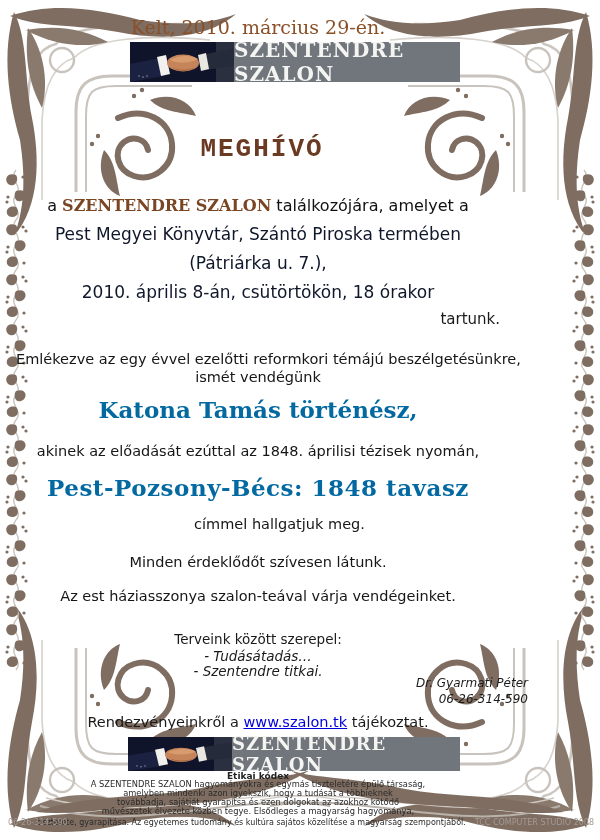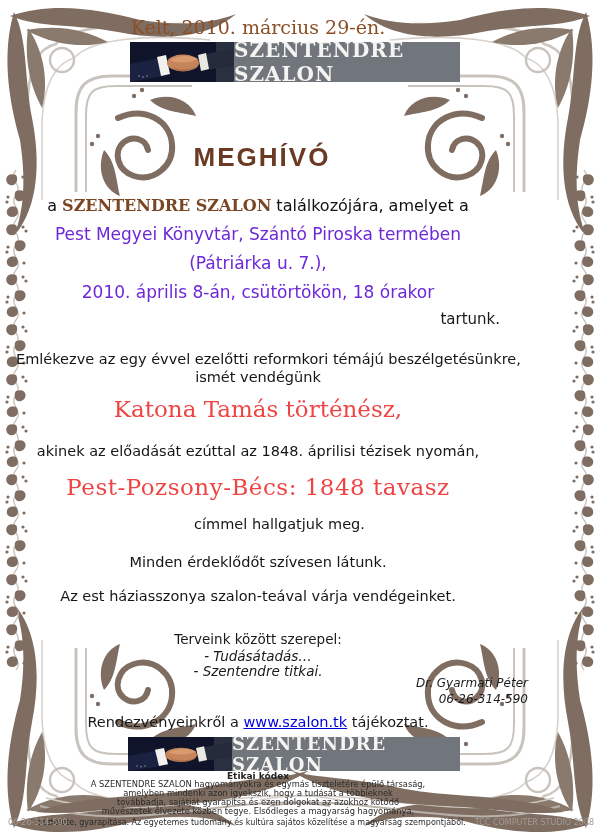--- a/index.html
+++ b/index.html
@@ -22,36 +22,36 @@
   .banner .img-wrap { flex:0 0 104px; background:#10142a; }
   .banner .img-wrap svg { display:block; width:100%; height:100%; }
   .banner .title-box {
     flex:1; background:#70767c; display:flex; align-items:center; justify-content:center;
     font-family:"DejaVu Serif", serif; font-weight:bold; color:#f4f4f2;
     letter-spacing:1px;
   }
   .banner-top .title-box { font-size:20px; }
   .banner-bottom .title-box { font-size:18px; }
 
-  .title-meghivo { top:142px; font-family:Liberation Sans, sans-serif; font-size:26px; font-weight:bold; color:#6b3a22; letter-spacing:2px;padding-left:8px; }
+  .title-meghivo { top:134px; font-family:Liberation Mono, monospace; font-size:26px; font-weight:bold; color:#6b3a22; letter-spacing:2px;padding-left:8px; }
 
   .intro-line { top:196px; font-size:16px; color:#111; }
   .intro-line .org { font-family:"DejaVu Serif", serif; font-weight:bold; color:#7a4522; }
 
-  .blue { color:#6d28d9; }
+  .blue { color:#0f172a; }
   .venue1   { top:224px; font-size:17px; }
   .venue2   { top:253px; font-size:17px; }
   .datetime { top:282px; font-size:17px; }
   .tartunk  { top:310px; font-size:15px;text-align:right; }
 
   .body-sm { font-size:14.5px; color:#161616; }
   .remember1 { top:351px; }
   .remember2 { top:369px; }
 
-  .green-head { font-family:"DejaVu Serif", serif; font-weight:normal; color:#ef4444; }
+  .green-head { font-family:"DejaVu Serif", serif; font-weight:bold; color:#0369a1; }
   .guest        { top:396px; font-size:23px; }
   .lecture-title{ top:474px; font-size:23px; letter-spacing:0.5px; }
 
   .lecture-intro { top:443px; }
   .lecture-outro { top:516px;padding-left:43px; }
   .welcome       { top:554px; }
   .hostess       { top:588px; }
 
   .plans-h  { top:631px; font-size:13.5px; }
   .plan-it  { font-size:13.5px; font-style:italic; }

